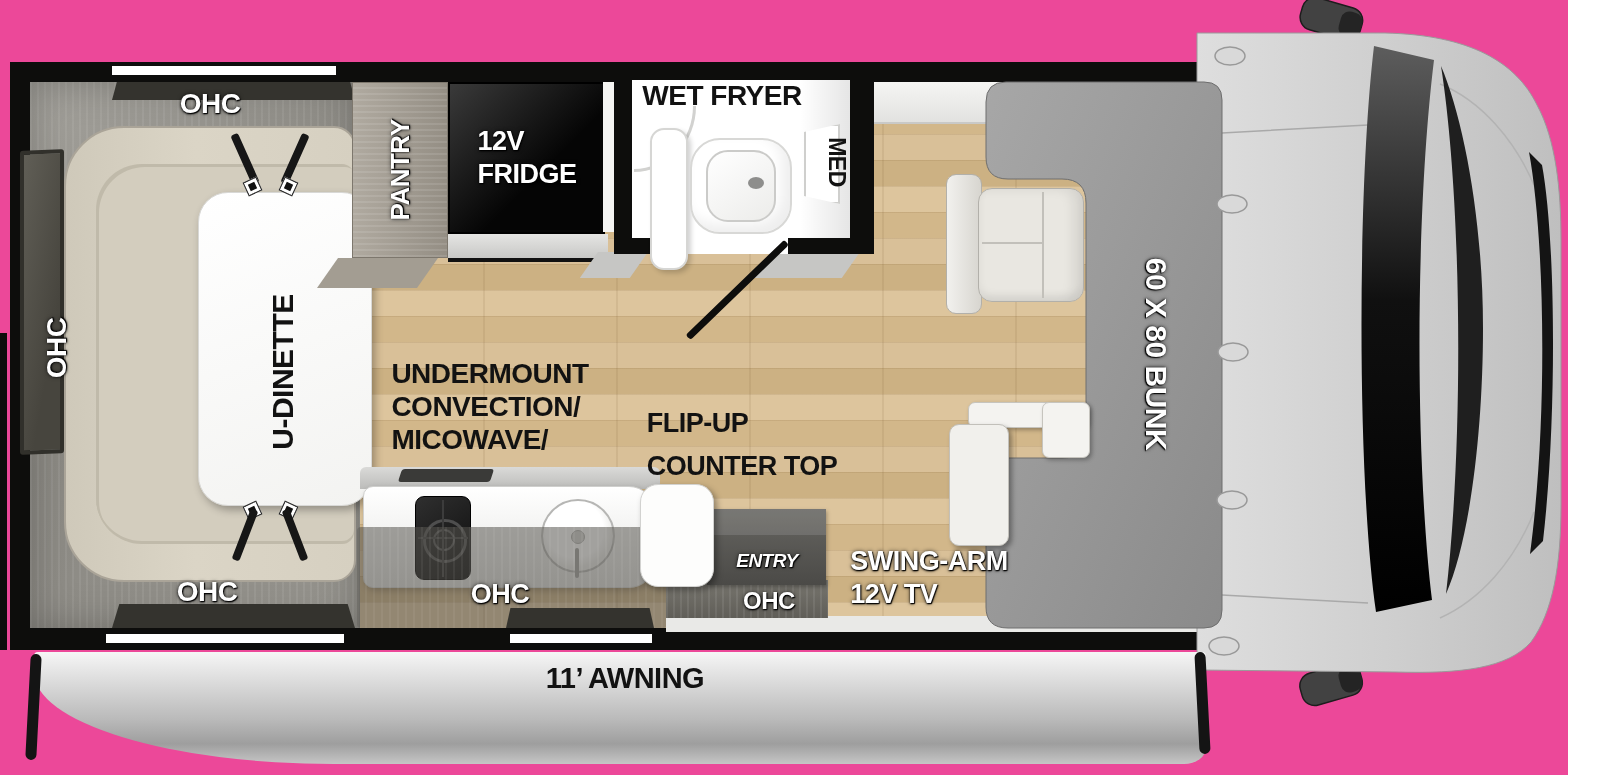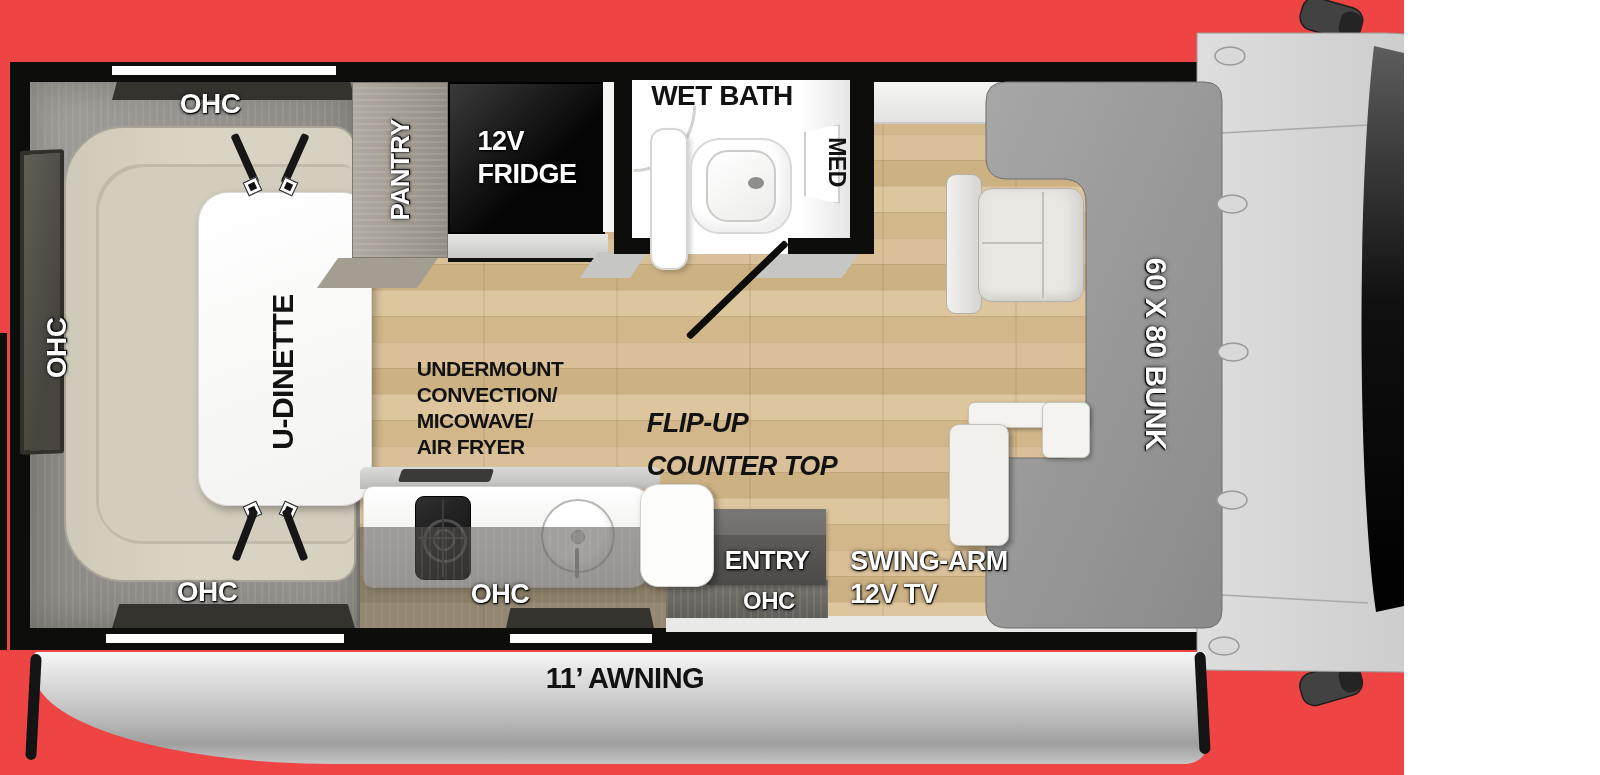--- a/index.html
+++ b/index.html
@@ -1,16 +1,16 @@
 <!DOCTYPE html>
 <html><head>
 <meta charset="utf-8">
 <style>
   html,body{margin:0;padding:0;background:#fff;}
-  .stage{position:relative;width:1404px;height:775px;background:#ef4444;overflow:hidden;
+  .stage{position:relative;width:1568px;height:775px;background:#ec4899;overflow:hidden;
          font-family:"Liberation Sans",sans-serif;}
   .abs{position:absolute;}
 
   
   .lbl{position:absolute;font-weight:bold;white-space:nowrap;transform:translate(-50%,-50%);
        letter-spacing:-0.5px;line-height:1;}
   .lbl.ccw{transform:translate(-50%,-50%) rotate(-90deg);}
   .lbl.cw{transform:translate(-50%,-50%) rotate(90deg);}
   .lbl.black{color:#121212;}
   .lbl.white{color:#ffffff;
@@ -288,37 +288,36 @@
   <div class="lbl white ccw" style="left:57px;top:348px;font-size:28px;">OHC</div>
   <div class="lbl white" style="left:207px;top:592px;font-size:28px;">OHC</div>
   <div class="lbl black ccw" style="left:283px;top:372px;font-size:30px;">U-DINETTE</div>
 
   <div class="lbl white ccw" style="left:400px;top:170px;font-size:26px;">PANTRY</div>
   <div class="lbl white" style="left:527px;top:158px;font-size:27px;">
     <span class="ln">12V</span>
     <span class="ln" style="margin-top:6px;">FRIDGE</span>
   </div>
 
-  <div class="lbl black" style="left:722px;top:96px;font-size:28px;">WET BATH</div>
+  <div class="lbl black" style="left:722px;top:96px;font-size:28px;">WET FRYER</div>
   <div class="lbl black cw" style="left:836px;top:162px;font-size:23px;">MED</div>
 
-  <div class="lbl black" style="left:490px;top:407px;font-size:21px;">
+  <div class="lbl black" style="left:490px;top:407px;font-size:28px;">
     <span class="ln">UNDERMOUNT</span>
     <span class="ln" style="margin-top:5px;">CONVECTION/</span>
     <span class="ln" style="margin-top:5px;">MICOWAVE/</span>
-    <span class="ln" style="margin-top:5px;">AIR FRYER</span>
-  </div>
-
-  <div class="lbl black" style="left:742px;top:445px;font-size:27px;font-style:italic;">
+  </div>
+
+  <div class="lbl black" style="left:742px;top:445px;font-size:27px;">
     <span class="ln">FLIP-UP</span>
     <span class="ln" style="margin-top:16px;">COUNTER TOP</span>
   </div>
 
   <div class="lbl white" style="left:500px;top:594px;font-size:27px;">OHC</div>
-  <div class="lbl white" style="left:767px;top:560px;font-size:26px;">ENTRY</div>
+  <div class="lbl white" style="left:767px;top:560px;font-size:19px;font-style:italic;">ENTRY</div>
   <div class="lbl white" style="left:769px;top:601px;font-size:24px;">OHC</div>
 
   <div class="lbl white" style="left:929px;top:578px;font-size:27px;">
     <span class="ln">SWING-ARM</span>
     <span class="ln" style="margin-top:6px;">12V TV</span>
   </div>
 
   <div class="lbl white cw" style="left:1156px;top:354px;font-size:30px;">60 X 80 BUNK</div>
   <div class="lbl black" style="left:625px;top:678px;font-size:29px;">11’ AWNING</div>
 

